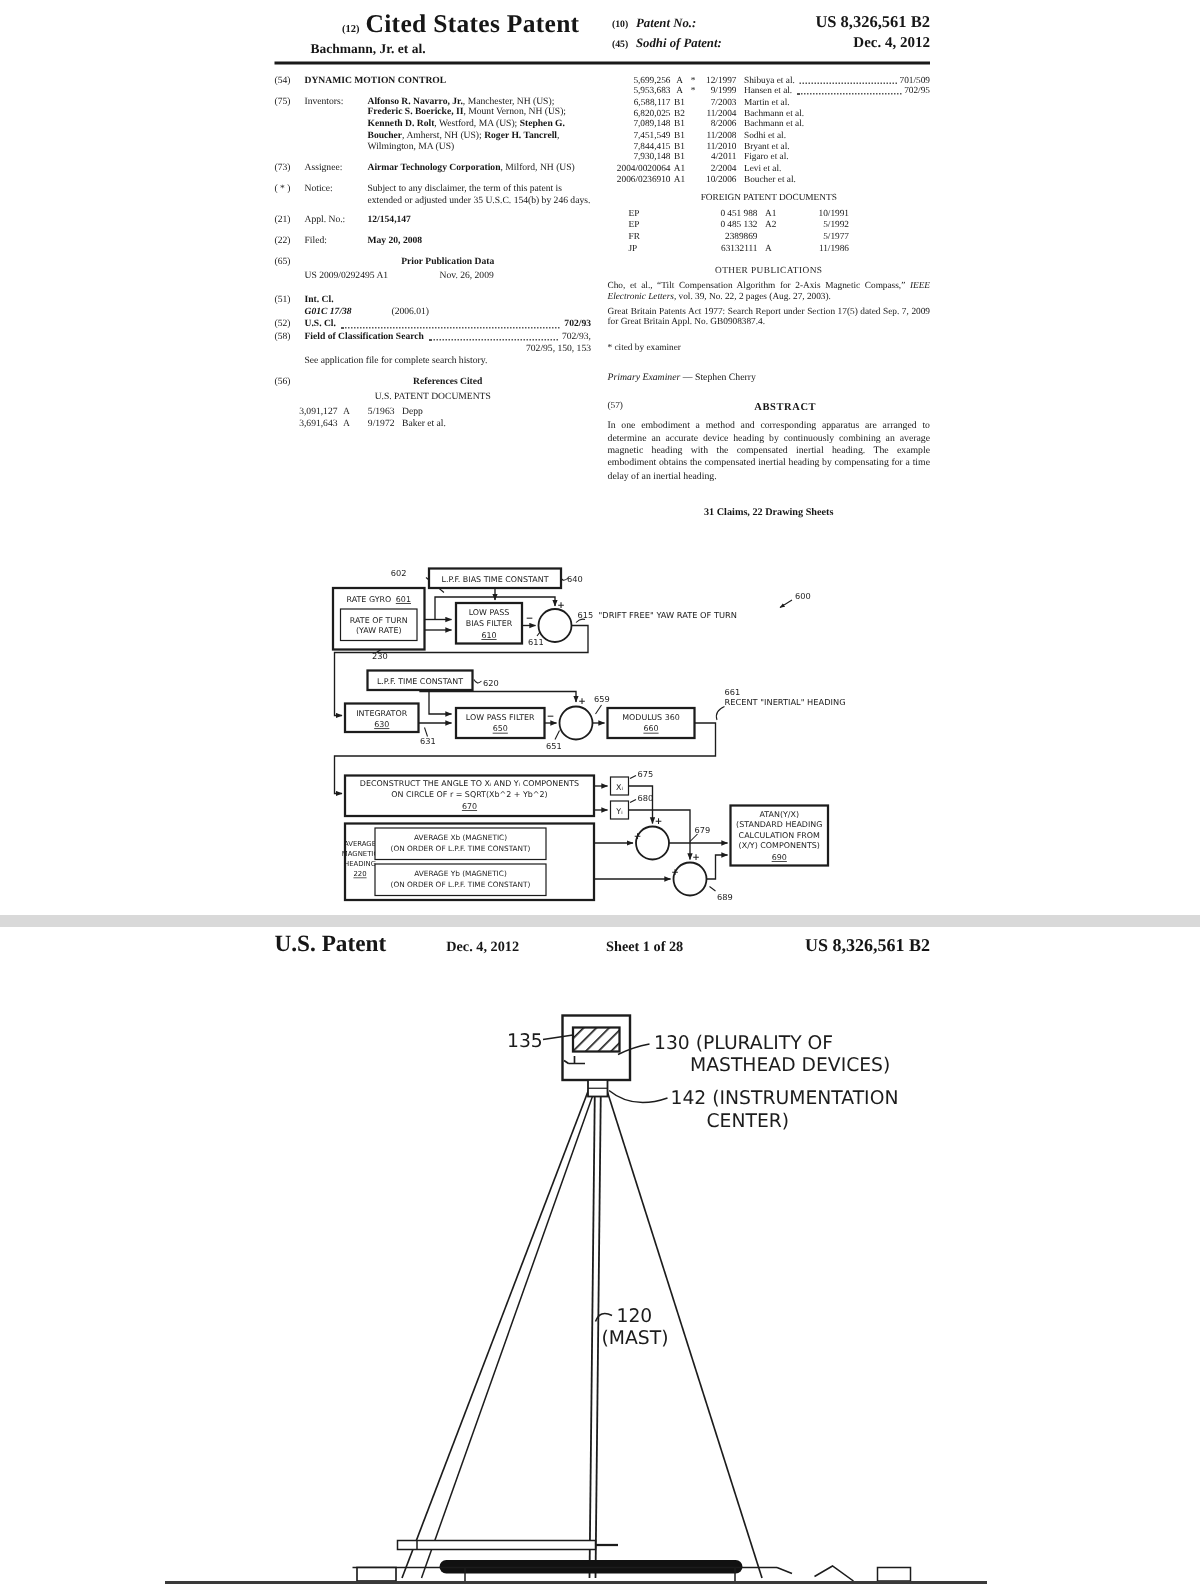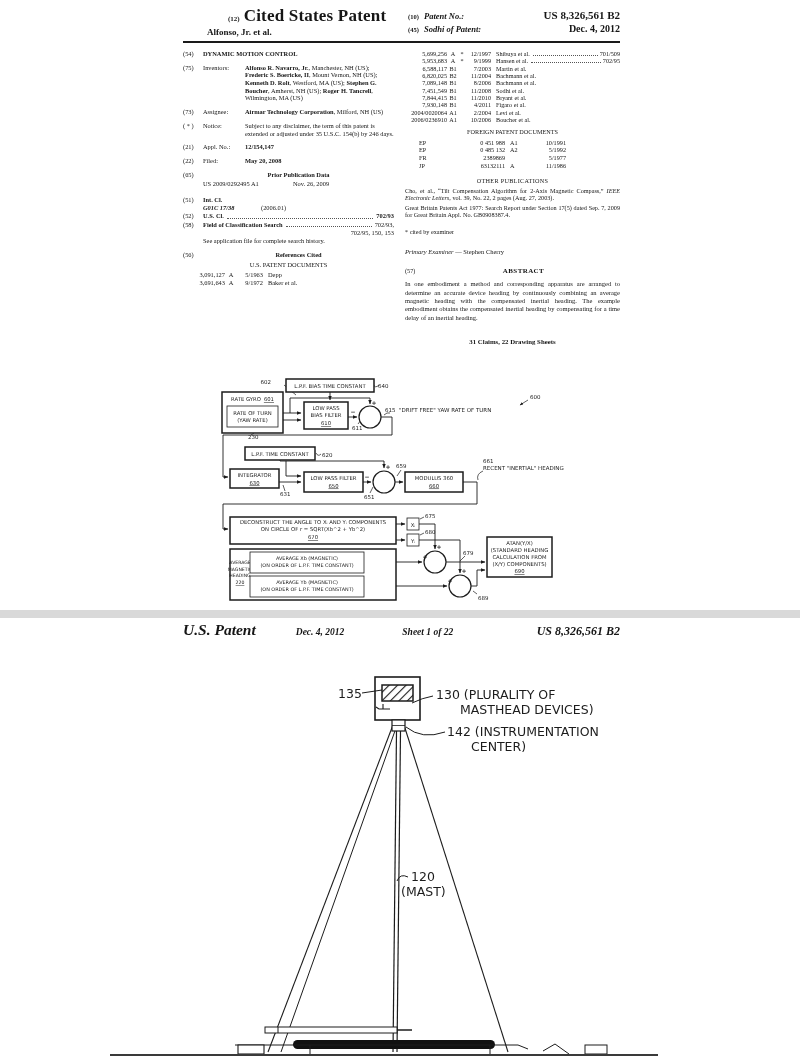--- a/index.html
+++ b/index.html
@@ -80,40 +80,40 @@
   .bts { font-size:4.9px; text-anchor:middle; }
   .btt { font-size:4.6px; text-anchor:middle; }
   .rf { font-size:5.5px; }
   .pm { font-size:6px; font-weight:bold; text-anchor:middle; }
 
   
   .sep { position:absolute; left:0; top:610px; width:800px; height:8px; background:#d9d9d9; }
   .bottomline { position:absolute; left:110px; top:1054px; width:548px; height:2px; background:#3a3a3a; }
 
   
-  .p2h { position:absolute; left:183px; top:621px; width:437px; display:flex; align-items:baseline;font-style:italic; }
+  .p2h { position:absolute; left:183px; top:621px; width:437px; display:flex; align-items:baseline; }
   .p2-title { font-size:15.5px; font-weight:bold; }
   .p2-date { font-size:9.5px; font-weight:bold; margin-left:40px; }
   .p2-sheet { font-size:9.5px; font-weight:bold; margin-left:58px; }
   .p2-no { font-size:12px; font-weight:bold; margin-left:auto; }
 
   .boat { position:absolute; left:150px; top:652px; }
   .lbl13 { font-size:12.5px; }
 </style>
 </head>
 <body>
 
 <div class="p1">
   <div class="hdr">
     <div class="hdr-l">
       <div class="t-row">
         <span class="tag12">(12)</span>
         <span class="big-title">Cited States Patent</span>
       </div>
-      <div class="auth">Alfonso, Jr. et al.</div>
+      <div class="auth">Bachmann, Jr. et al.</div>
     </div>
     <div class="hdr-r">
       <div class="hr-row">
         <span class="hr-tag">(10)</span>
         <span class="hr-lbl">Patent No.:</span>
         <span class="hr-val pn">US 8,326,561 B2</span>
       </div>
       <div class="hr-row">
         <span class="hr-tag">(45)</span>
         <span class="hr-lbl">Sodhi of Patent:</span>
@@ -480,21 +480,21 @@
   <text class="bt" x="339.5" y="186.5">CALCULATION FROM</text>
   <text class="bt" x="339.5" y="193.5">(X/Y) COMPONENTS)</text>
   <text class="bt" x="339.5" y="201" text-decoration="underline">690</text>
 </svg>
 
 <div class="sep"></div>
 
 <div class="p2h">
   <span class="p2-title">U.S. Patent</span>
   <span class="p2-date">Dec. 4, 2012</span>
-  <span class="p2-sheet">Sheet 1 of 22</span>
+  <span class="p2-sheet">Sheet 1 of 28</span>
   <span class="p2-no">US 8,326,561 B2</span>
 </div>
 
 <svg class="boat" width="500" height="402" viewBox="0 0 500 402">
   <defs>
     <pattern id="hatch" width="6" height="6" patternTransform="rotate(45)" patternUnits="userSpaceOnUse">
       <rect width="6" height="6" fill="#ffffff"></rect>
       <line x1="0" y1="0" x2="0" y2="6" stroke="#1c1c1c" stroke-width="2.2"></line>
     </pattern>
   </defs>

